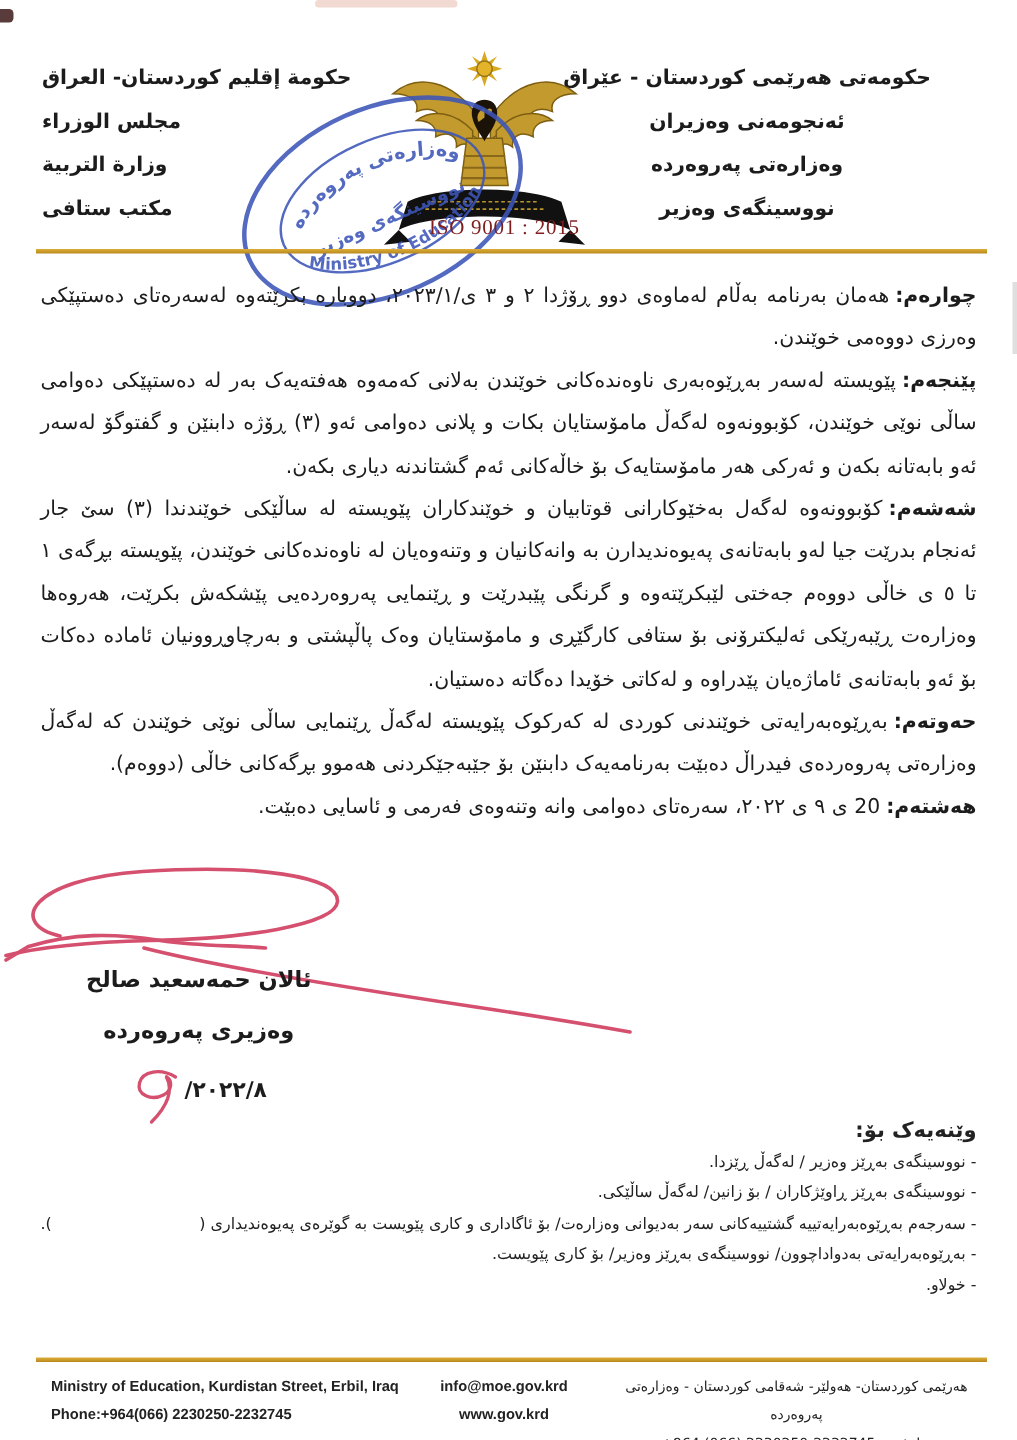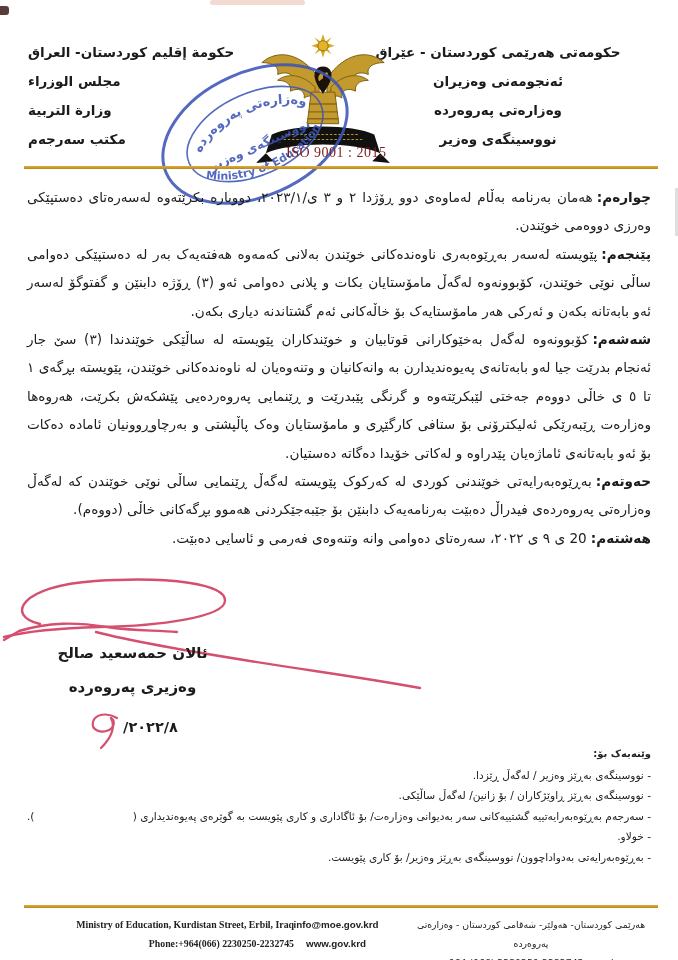--- a/index.html
+++ b/index.html
@@ -25,26 +25,26 @@
   .body-text{position:absolute;top:183px;right:27px;left:27px;font-size:13.6px;line-height:28.4px;text-align:justify;}
   .body-text p{margin:0;}
   .body-text b{margin-left:4px;}
   
   .sig-svg{position:absolute;left:0;top:574px;width:432px;height:122px;pointer-events:none;}
   .sig-block{position:absolute;left:30px;top:636px;width:205px;text-align:center;font-weight:bold;font-size:15px;line-height:34px;}
   .sig-date{direction:rtl;display:flex;align-items:center;justify-content:center;gap:2px;font-size:14.5px;}
   .day-glyph{width:34px;height:40px;margin-top:6px;}
   
   .cc{position:absolute;top:744px;right:27px;left:27px;font-size:10.6px;line-height:20.6px;color:#222;}
-  .cc .cc-head{font-weight:bold;font-size:10px;}
+  .cc .cc-head{font-weight:bold;font-size:14px;}
   .cc div{margin:0;}
   .cc .split{display:flex;justify-content:space-between;}
   
   .foot{position:absolute;top:915px;font-size:9.8px;line-height:19px;color:#222;}
-  .foot-left{left:34px;width:260px;direction:ltr;text-align:right;font-family:Liberation Serif, serif;font-weight:bold;}
+  .foot-left{left:34px;width:260px;direction:ltr;text-align:left;font-family:Liberation Sans, sans-serif;font-weight:bold;}
   .foot-center{left:266px;width:140px;direction:ltr;text-align:center;font-family:"Liberation Sans",sans-serif;font-weight:bold;}
   .foot-right{right:22px;width:250px;text-align:center;font-size:9.3px;}
   
   .art{position:absolute;pointer-events:none;}
   .art-corner{left:0;top:6px;width:9px;height:9px;background:#5a3b3b;border-radius:0 3px 3px 0;}
   .art-smudge{left:210px;top:0;width:95px;height:5px;background:#e7b9ad;opacity:.55;border-radius:3px;}
   .art-edge{right:0;top:188px;width:3px;height:48px;background:#c9c9c9;opacity:.6;}
 </style>
 </head>
 <body>
@@ -59,21 +59,21 @@
     <div>حکومەتی هەرێمی کوردستان - عێراق</div>
     <div>ئەنجومەنی وەزیران</div>
     <div>وەزارەتی پەروەردە</div>
     <div>نووسینگەی وەزیر</div>
   </div>
 
   <div class="hdr-col hdr-left">
     <div class="l1">حكومة إقليم كوردستان- العراق</div>
     <div>مجلس الوزراء</div>
     <div>وزارة التربية</div>
-    <div>مكتب سەرجەم</div>
+    <div>مكتب ستافی</div>
   </div>
 
   <svg class="emblem" viewBox="0 0 140 140">
 
     <g transform="translate(70,13)">
       <g fill="#d8a921">
         <polygon points="0,-12 2.6,-4 -2.6,-4"></polygon>
           <polygon points="0,12 2.6,4 -2.6,4"></polygon>
         <polygon points="-12,0 -4,-2.6 -4,2.6"></polygon>
           <polygon points="12,0 4,-2.6 4,2.6"></polygon>
@@ -160,22 +160,22 @@
   </div>
 
   <div class="cc">
     <div class="cc-head">وێنەیەک بۆ:</div>
     <div>- نووسینگەی بەڕێز وەزیر / لەگەڵ ڕێزدا.</div>
     <div>- نووسینگەی بەڕێز ڕاوێژکاران / بۆ زانین/ لەگەڵ ساڵێکی.</div>
     <div class="split">
       <span>- سەرجەم بەڕێوەبەرایەتییە گشتییەکانی سەر بەدیوانی وەزارەت/ بۆ ئاگاداری و کاری پێویست بە گوێرەی پەیوەندیداری (</span>
       <span>).</span>
     </div>
+    <div>- بەڕێوەبەرایەتی بەدواداچوون/ نووسینگەی بەڕێز وەزیر/ بۆ کاری پێویست.</div>
     <div>- خولاو.</div>
-    <div>- بەڕێوەبەرایەتی بەدواداچوون/ نووسینگەی بەڕێز وەزیر/ بۆ کاری پێویست.</div>
   </div>
 
   <div class="gold-rule rule-bottom"></div>
 
   <div class="foot foot-left">
     <div>Ministry of Education, Kurdistan Street, Erbil,  Iraq</div>
     <div>Phone:+964(066) 2230250-2232745</div>
   </div>
 
   <div class="foot foot-center">

